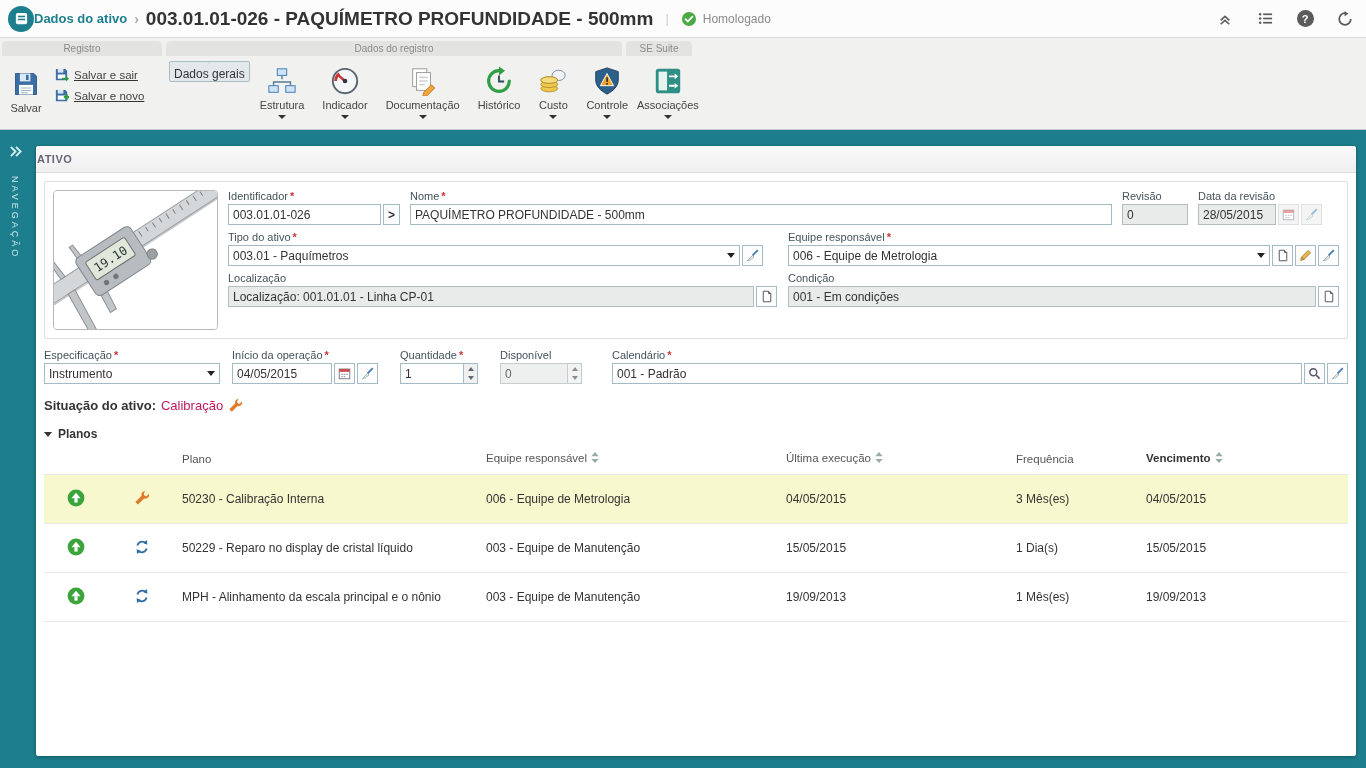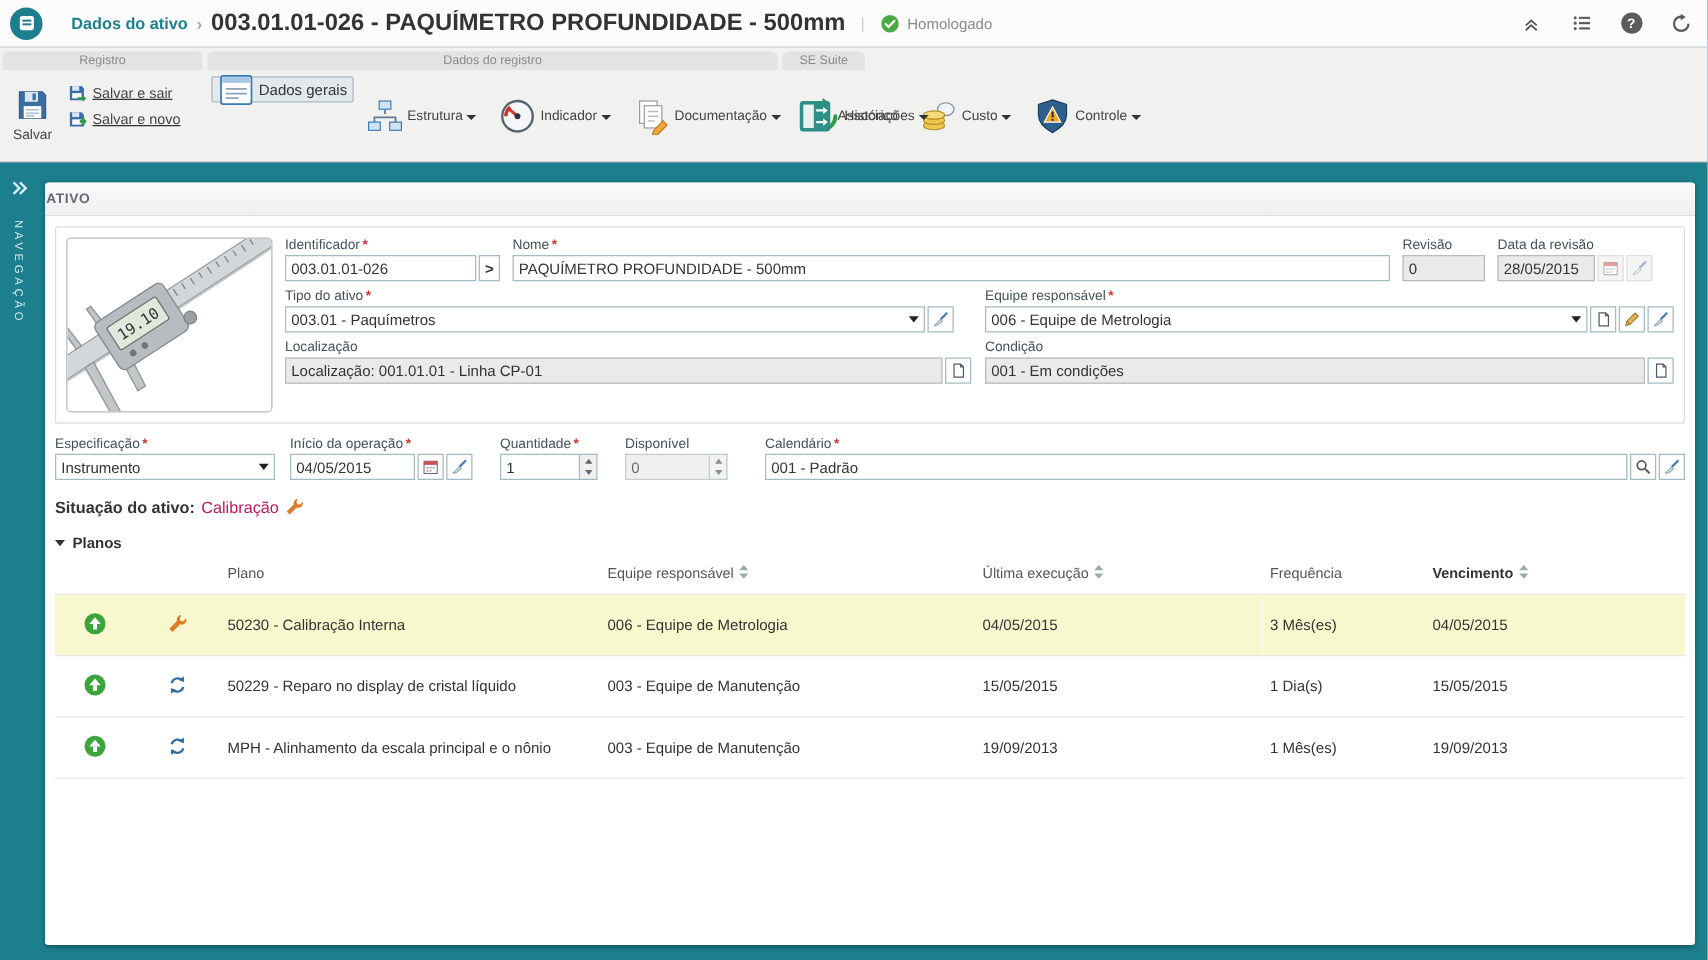--- a/index.html
+++ b/index.html
@@ -4,42 +4,42 @@
 <style>
   * { box-sizing: border-box; margin: 0; padding: 0; }
   html,body { width:1366px; height:768px; overflow:hidden; }
   body { position:relative; background:#1d7f8e; font-family:"Liberation Sans",sans-serif; color:#333; }
 
   
   .hdr { position:absolute; top:0; left:0; right:0; height:38px; background:#fcfcfc;
          border-bottom:1px solid #d9d9d9; display:flex; align-items:center; padding:0 12px 0 8px; }
   .logo { width:26px; height:26px; border-radius:50%; background:#1d7f8e; display:flex;
           align-items:center; justify-content:center; flex:0 0 auto; }
-  .crumb-root { color:#1d7f8e; font-size:13px; font-weight:bold; margin-left:23px; white-space:nowrap; cursor:pointer; }
+  .crumb-root { color:#1d7f8e; font-size:13px; font-weight:bold; margin-left:0; white-space:nowrap; cursor:pointer; }
   .crumb-sep { color:#aaa; font-size:14px; margin:0 7px; font-weight:bold; }
   .pg-title { font-size:19px; font-weight:bold; color:#333; white-space:nowrap; overflow:hidden; text-overflow:ellipsis; max-width:560px; }
   .vbar { color:#ccc; margin:0 12px; font-size:13px; }
   .status-wrap { display:flex; align-items:center; gap:6px; }
   .status-txt { color:#8a8a8a; font-size:12px; }
   .hdr-right { margin-left:auto; display:flex; align-items:center; gap:22px; }
   .hicon { width:18px; height:18px; display:flex; align-items:center; justify-content:center; cursor:pointer; }
   .help-circ { width:17px; height:17px; border-radius:50%; background:#5b5b5b; color:#fff; font-size:11px;
                font-weight:bold; display:flex; align-items:center; justify-content:center; }
 
   
   .ribbon { position:absolute; top:38px; left:0; right:0; height:92px; background:#f1f1f0; border-bottom:1px solid #c6c6c6; }
   .rgroup { position:absolute; top:3px; bottom:3px; }
   .rg-label { height:15px; line-height:15px; text-align:center; font-size:10px; color:#8a8a8a;
               background:#e3e3e2; border-radius:5px 5px 0 0; }
   .rg-body { position:absolute; top:17px; bottom:0; left:0; right:0; display:flex; align-items:stretch; padding:3px 2px; }
   .btn-big { width:44px; display:flex; flex-direction:column; align-items:center; justify-content:center;
              gap:4px; font-size:11px; color:#444; cursor:pointer; border:1px solid transparent; border-radius:2px; }
   .btn-col { display:flex; flex-direction:column; justify-content:flex-start; gap:6px; padding:6px 0 0 6px;text-decoration:underline; }
   .btn-sm { display:flex; align-items:center; gap:5px; font-size:11.5px; color:#444; cursor:pointer; white-space:nowrap; }
-  .rbtn { display:flex; flex-direction:row; align-items:center; justify-content:flex-start;
+  .rbtn { display:flex; flex-direction:column; align-items:center; justify-content:flex-start;
           padding:4px 7px 2px; margin:0 1px; gap:3px; font-size:11px; color:#444; cursor:pointer;
           border:1px solid transparent; border-radius:2px; }
   .rbtn.sel { background:#e3e8ea; border-color:#a9bcc4; }
   .rbtn .lbl { white-space:nowrap; }
   .caret { width:0; height:0; border-left:4px solid transparent; border-right:4px solid transparent;
            border-top:4px solid #333; margin-top:1px; }
 
   
   .content { position:absolute; top:130px; left:0; right:0; bottom:0; background:#1d7f8e; }
   .nav-strip { position:absolute; left:0; top:0; bottom:0; width:30px; display:flex; flex-direction:column; align-items:center; }

